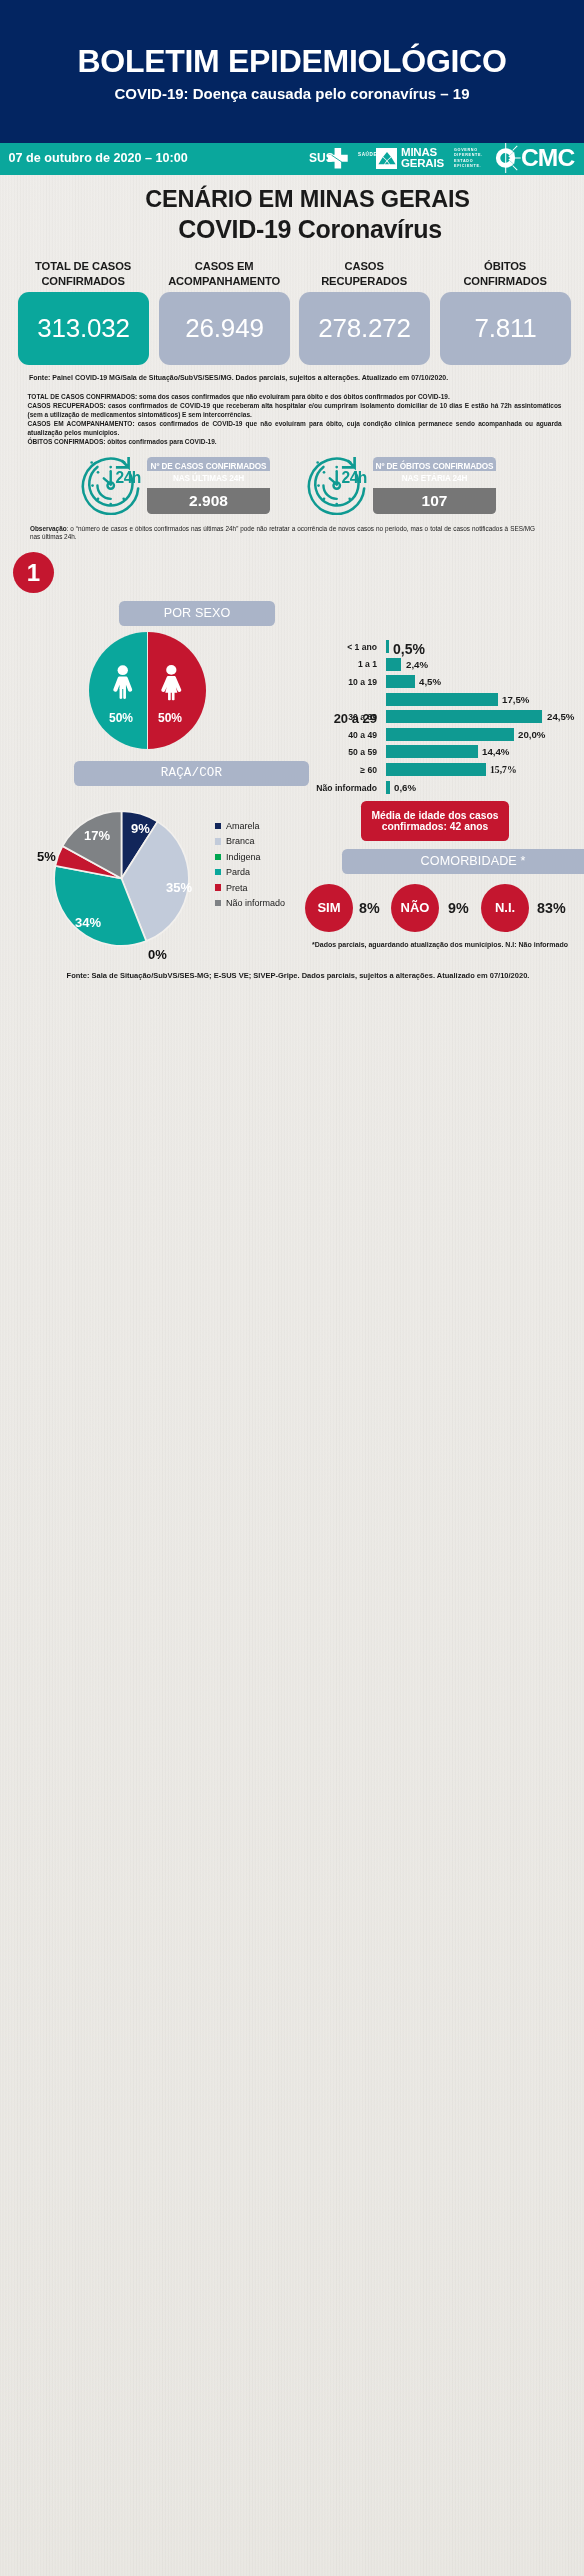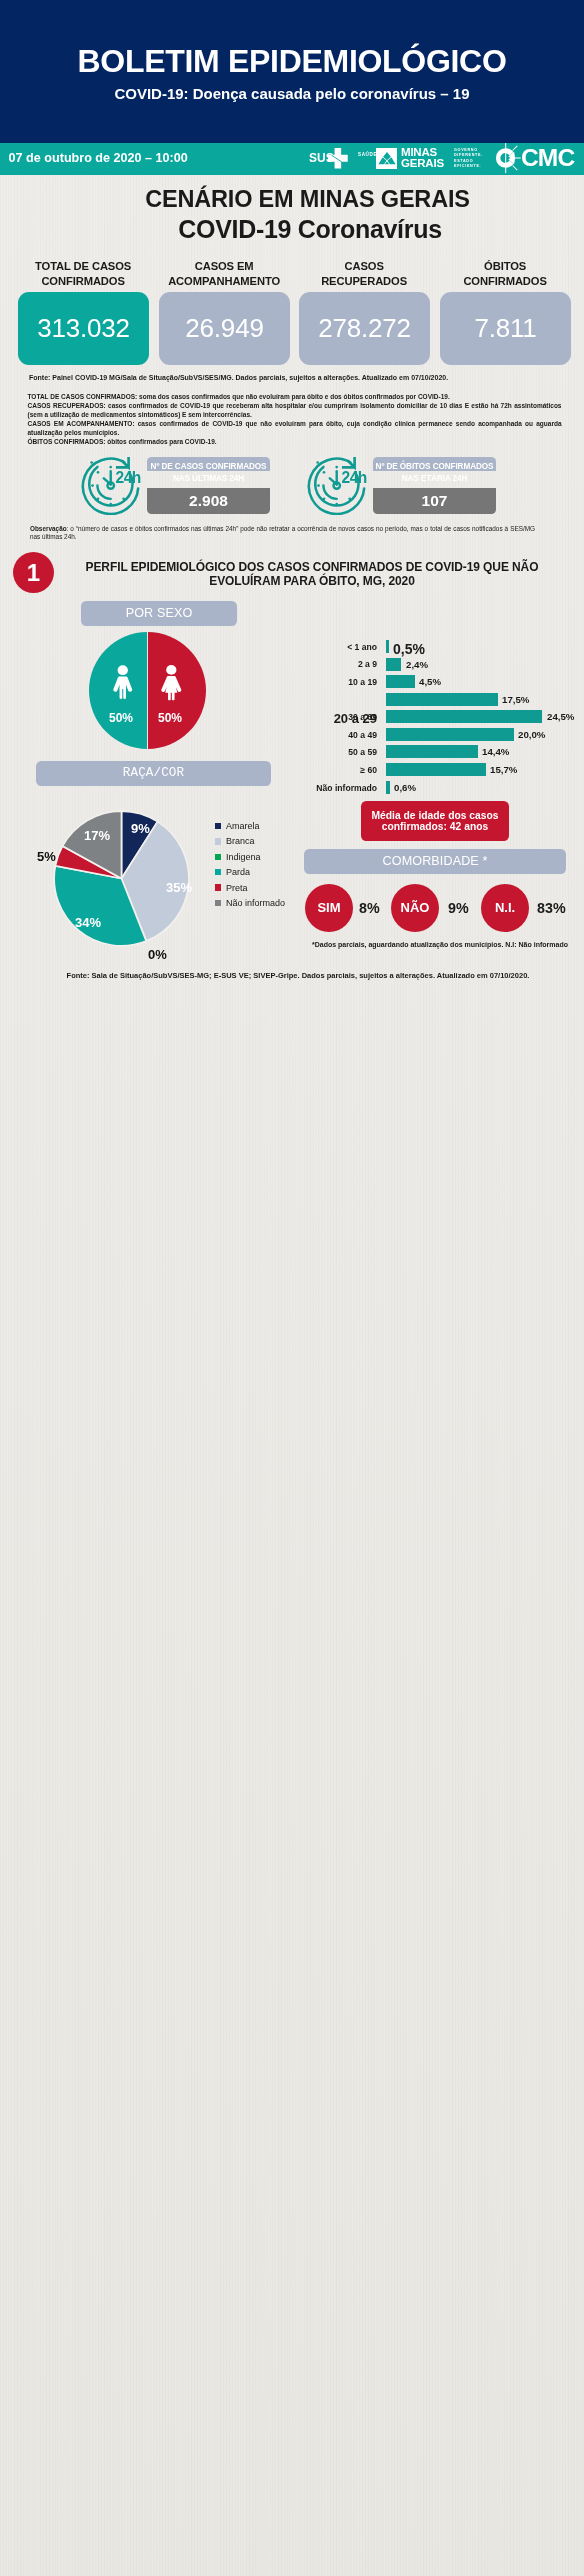--- a/index.html
+++ b/index.html
@@ -44,21 +44,21 @@
       font-weight:bold; text-align:center; padding-top:4.6px; line-height:12px; white-space:pre-line; border-radius:4.6px 4.6px 0 0; letter-spacing:-0.1px;}
   .k24-bot { position:absolute; left:65px; top:31.5px; width:123px; height:26px; background:#767676; color:#fff; font-size:15.5px;
       font-weight:bold; text-align:center; line-height:26px; border-radius:0 0 4.6px 4.6px; }
   .obs { position:absolute; left:30px; top:525px; width:505px; font-size:6.4px; line-height:8.2px; text-align:justify; }
   .obs b { font-weight:bold; }
   
   .secnum { position:absolute; width:41px; height:41px; border-radius:50%; background:#c4162f; color:#fff;
       font-size:24px; font-weight:bold; text-align:center; line-height:41px; }
   .sectitle { position:absolute; text-align:center; font-size:12px; font-weight:bold; line-height:14px; letter-spacing:-0.1px; }
   .pillh { position:absolute; background:#aab4c8; color:#fff; text-align:center; border-radius:5.2px;
-      font-size:12.6px; letter-spacing:0.1px; }
+      font-size:12.6px; letter-spacing:0.1px;margin-left:38px; }
   .srcline { position:absolute; font-size:6.4px; font-weight:bold; text-align:center; }
   .note { position:absolute; font-size:6px; font-weight:bold; }
   
   .sexcircle { position:absolute; width:117px; height:117px; border-radius:50%; overflow:hidden; }
   .sexhalf { position:absolute; top:0; width:58px; height:117px; }
   .sexpct { position:absolute; color:#fff; font-size:12px; font-weight:bold; line-height:1; }
   .hbar-row { position:absolute; height:13px; }
   .hbar-cat { position:absolute; right:0; top:1.7px; font-size:8.6px; font-weight:bold; text-align:right; white-space:nowrap;}
   .hbar-bar { position:absolute; top:0; height:13px; background:#0f9a92; }
   .hbar-val { position:absolute; top:1.1px; font-size:9.7px; font-weight:bold; white-space:nowrap; }
@@ -202,22 +202,20 @@
       <text x="60" y="48" font-family="Liberation Sans, sans-serif" font-size="27" font-weight="bold" fill="#0f9a92" letter-spacing="-1">24h</text>
     </svg>
     <div class="k24-top">Nº DE ÓBITOS CONFIRMADOS
 NAS ETÁRIA 24H</div>
     <div class="k24-bot">107</div>
   </div>
 
   <div class="obs"><b>Observação</b><span>: o “número de casos e óbitos confirmados nas últimas 24h” pode não retratar a ocorrência de novos casos no período, mas o total de casos notificados à SES/MG nas últimas 24h.</span></div>
 
   <div class="secnum" style="left:13px; top:552px">1</div>
-  <div class="sectitle" style="left:63px; top:560px; width:498px; white-space:pre-line">PERFIL EPIDEMIOLÓGICO DOS CASOS CONFIRMADOS DE COVID-19 QUE NÃO
-EVOLUÍRAM PARA ÓBITO, MG, 2020</div>
 
   <div class="pillh" style="left:81px; top:601px; width:156px; height:25px; line-height:25px;">POR SEXO</div>
   <div class="sexcircle" style="left:89px; top:632px;">
     <div class="sexhalf" style="left:0; background:#0aa79c"></div>
     <div class="sexhalf" style="left:59px; background:#c4162f"></div>
   </div>
   <svg style="position:absolute;left:113px;top:665px;width:19.5px;height:36px" viewBox="0 0 34 62">
     <ellipse cx="17" cy="8.6" rx="9" ry="8.6" fill="#fff"></ellipse>
     <path fill="#fff" d="M11.8 19.5 H22.2 C24 19.5 25 20.3 25.6 21.8 L33.2 41.6 A3.6 3.6 0 0 1 26.6 44.4 L22.6 34 L22.6 41.6 H11.4 L11.4 34 L7.4 44.4 A3.6 3.6 0 0 1 0.8 41.6 L8.4 21.8 C9 20.3 10 19.5 11.8 19.5 Z"></path>
     <path fill="#fff" d="M11.4 40 H16.1 V57.8 A3.9 3.9 0 0 1 11.4 57.8 Z"></path>
@@ -232,21 +230,21 @@
   <div class="sexpct" style="left:109px; top:712px;">50%</div>
   <div class="sexpct" style="left:158px; top:712px;">50%</div>
 
   <div id="age1" style="position:absolute; left:0; top:640px;">
       <div class="hbar-row" style="left: 0px; top: 0px; width: 584px; height: 13px;">
         <div class="hbar-cat" style="right: 207px; font-size: 8.6px; top: 1.7px;">&lt; 1 ano</div>
         <div class="hbar-bar" style="left: 386px; width: 3.2px; background: rgb(15, 154, 146); height: 13px;"></div>
         <div class="hbar-val" style="left: 393px; font-size: 14px; top: 1.1px;">0,5%</div>
       </div>
       <div class="hbar-row" style="left: 0px; top: 17.6px; width: 584px; height: 13px;">
-        <div class="hbar-cat" style="right: 207px; font-size: 8.6px; top: 1.7px;">2 a 9</div>
+        <div class="hbar-cat" style="right: 207px; font-size: 8.6px; top: 1.7px;">1 a 1</div>
         <div class="hbar-bar" style="left: 386px; width: 15.3px; background: rgb(15, 154, 146); height: 13px;"></div>
         <div class="hbar-val" style="left: 406px; font-size: 9.7px; top: 1.1px;">2,4%</div>
       </div>
       <div class="hbar-row" style="left: 0px; top: 35px; width: 584px; height: 13px;">
         <div class="hbar-cat" style="right: 207px; font-size: 8.6px; top: 1.7px;">10 a 19</div>
         <div class="hbar-bar" style="left: 386px; width: 29px; background: rgb(15, 154, 146); height: 13px;"></div>
         <div class="hbar-val" style="left: 419px; font-size: 9.7px; top: 1.1px;">4,5%</div>
       </div>
       <div class="hbar-row" style="left: 0px; top: 53px; width: 584px; height: 13px;">
         <div class="hbar-cat" style="right: 207px; font-size: 13px; top: 18px;">20 a 29</div>
@@ -264,21 +262,21 @@
         <div class="hbar-val" style="left: 518px; font-size: 9.7px; top: 1.1px;">20,0%</div>
       </div>
       <div class="hbar-row" style="left: 0px; top: 105px; width: 584px; height: 13px;">
         <div class="hbar-cat" style="right: 207px; font-size: 8.6px; top: 1.7px;">50 a 59</div>
         <div class="hbar-bar" style="left: 386px; width: 92px; background: rgb(15, 154, 146); height: 13px;"></div>
         <div class="hbar-val" style="left: 482px; font-size: 9.7px; top: 1.1px;">14,4%</div>
       </div>
       <div class="hbar-row" style="left: 0px; top: 123px; width: 584px; height: 13px;">
         <div class="hbar-cat" style="right: 207px; font-size: 8.6px; top: 1.7px;">≥ 60</div>
         <div class="hbar-bar" style="left: 386px; width: 100px; background: rgb(15, 154, 146); height: 13px;"></div>
-        <div class="hbar-val" style="left: 490px; font-size: 9.7px; top: 1.1px;">15,7%</div>
+        <div class="hbar-val" style="left: 490px; font-size: 9.7px; top: 1.1px; font-family: Liberation Serif, serif;">15,7%</div>
       </div>
       <div class="hbar-row" style="left: 0px; top: 141px; width: 584px; height: 13px;">
         <div class="hbar-cat" style="right: 207px; font-size: 8.6px; top: 1.7px;">Não informado</div>
         <div class="hbar-bar" style="left: 386px; width: 3.8px; background: rgb(15, 154, 146); height: 13px;"></div>
         <div class="hbar-val" style="left: 394px; font-size: 9.7px; top: 1.1px;">0,6%</div>
       </div>
     </div>
 
   <div class="pillh" style="left:36px; top:761px; width:235px; height:25px; line-height:25px;font-family:Liberation Mono, monospace;">RAÇA/COR</div>
   <svg id="pie1" style="position:absolute;left:53px;top:810px;width:137px;height:137px" viewBox="0 0 240 240">

